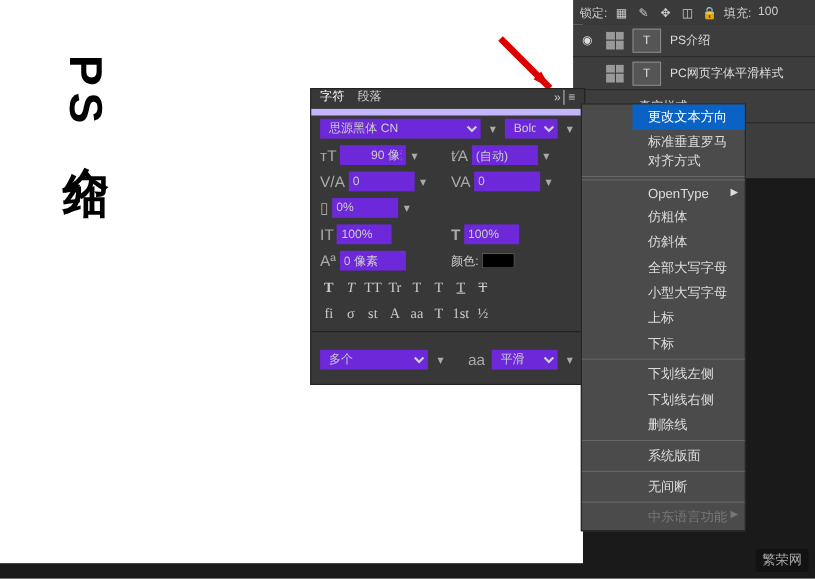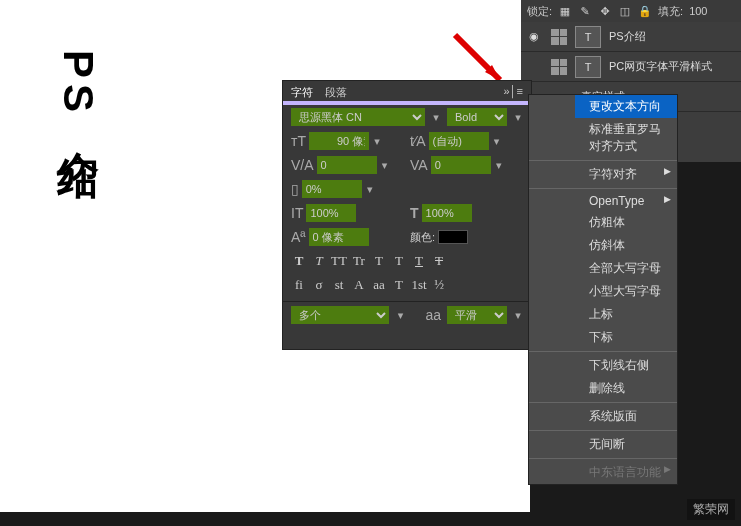--- a/index.html
+++ b/index.html
@@ -9,24 +9,24 @@
 .arrow { position:absolute; left:450px; top:30px; width:60px; height:60px; pointer-events:none; }
 .topbar { position:absolute; right:0; top:0; height:22px; width:220px; background:#3a3a3a; color:#ccc; font-size:11px; display:flex; align-items:center; gap:6px; padding:0 6px; }
 .topbar .ico { width:14px; height:14px; display:inline-flex; align-items:center; justify-content:center; }
 .layers { position:absolute; right:0; top:22px; width:220px; height:140px; background:#3d3d3d; color:#ddd; font-size:11px; }
 .layer-row { display:flex; align-items:center; gap:8px; padding:4px 8px; height:30px; border-bottom:1px solid #2a2a2a; }
 .layer-row .eye { width:14px; }
 .layer-row .thumb { width:26px; height:22px; background:#555; border:1px solid #888; display:flex; align-items:center; justify-content:center; font-size:11px; }
 .grid4 { display:grid; grid-template-columns:1fr 1fr; gap:1px; width:16px; height:16px; }
 .grid4 div { background:#999; }
 .charpanel { position:absolute; left:282px; top:80px; width:250px; height:270px; background:#383838; border:1px solid #222; color:#ccc; font-size:11px; }
-.charpanel .tabs { display:flex; gap:12px; padding:4px 8px; border-bottom:4px solid #c4b5fd; height:24px; align-items:flex-start; }
+.charpanel .tabs { display:flex; gap:12px; padding:4px 8px; border-bottom:6px solid #c4b5fd; height:24px; align-items:flex-end; }
 .charpanel .tabs span:first-child { color:#fff; }
 .charpanel .row { display:flex; align-items:center; gap:6px; padding:3px 8px; }
-.charpanel input, .charpanel select { background:#4d7c0f; border:none; color:#ccc; font-size:11px; padding:1px 4px; height:18px; }
+.charpanel input, .charpanel select { background:#6d28d9; border:none; color:#ccc; font-size:11px; padding:1px 4px; height:18px; }
 .charpanel .field { flex:1; display:flex; align-items:center; gap:3px; }
 .charpanel .icon { font-size:14px; color:#aaa; }
 .dropdown { width:10px; text-align:center; color:#aaa; }
 .btnrow { display:flex; gap:4px; padding:4px 8px; }
 .btnrow span { font-family:serif; font-size:13px; color:#ccc; width:16px; text-align:center; }
 .colorblk { width:30px; height:14px; background:#000; border:1px solid #555; display:inline-block; }
 .contextmenu { position:absolute; left:528px; top:94px; width:150px; background:#4b4b4b; border:1px solid #222; color:#ddd; font-size:12px; }
 .contextmenu .item { padding:3px 14px; position:relative;margin-left:46px; }
 .contextmenu .item.sel { background:#0a63c4; color:#fff; }
 .contextmenu .item.dis { color:#777; }
@@ -92,21 +92,21 @@
 
 <div class="charpanel">
   <div class="tabs">
     <span>字符</span>
     <span>段落</span>
     <span style="margin-left:auto">»│≡</span>
   </div>
   <div class="row">
     <select style="flex:1"><option>思源黑体 CN</option></select>
     <span class="dropdown">▾</span>
-    <select style="width:60px"><option>Bold</option></select>
+    <select style="width:48px"><option>Bold</option></select>
     <span class="dropdown">▾</span>
   </div>
   <div class="row">
     <div class="field">
         <span class="icon">тT</span>
         <input style="width: 60px; padding-left: 28px;" value="90 像素">
         <span class="dropdown">▾</span>
       </div>
     <div class="field">
         <span class="icon">t⁄A</span>
@@ -166,44 +166,44 @@
   <div class="btnrow">
     <span>fi</span>
     <span>σ</span>
     <span>st</span>
     <span>A</span>
     <span>aa</span>
     <span>T</span>
     <span>1st</span>
     <span>½</span>
   </div>
-  <div class="row" style="border-top:1px solid #222;margin-top:4px;padding-top:4px">
+  <div class="row" style="border-top:1px solid #222;margin-top:4px;padding-top:16px">
     <select style="flex:1"><option>多个</option></select>
     <span class="dropdown">▾</span>
     <span style="width:8px"></span>
     <span class="icon">aa</span>
     <select style="width:60px"><option>平滑</option></select>
     <span class="dropdown">▾</span>
   </div>
 </div>
 
 <div class="contextmenu" id="ctxmenu">
     <div class="item sel">更改文本方向</div>
     <div class="item">标准垂直罗马对齐方式</div>
     <div class="sep"></div>
-    <div class="item sub">字符对齐</div>
     <div class="sep"></div>
     <div class="item sub">OpenType</div>
     <div class="item">仿粗体</div>
     <div class="item">仿斜体</div>
     <div class="item">全部大写字母</div>
     <div class="item">小型大写字母</div>
     <div class="item">上标</div>
     <div class="item">下标</div>
     <div class="sep"></div>
+    <div class="item">下划线左侧</div>
     <div class="item">下划线右侧</div>
     <div class="item">删除线</div>
     <div class="sep"></div>
     <div class="item">系统版面</div>
     <div class="sep"></div>
     <div class="item">无间断</div>
     <div class="sep"></div>
     <div class="item sub dis">中东语言功能</div>
   </div>
 

